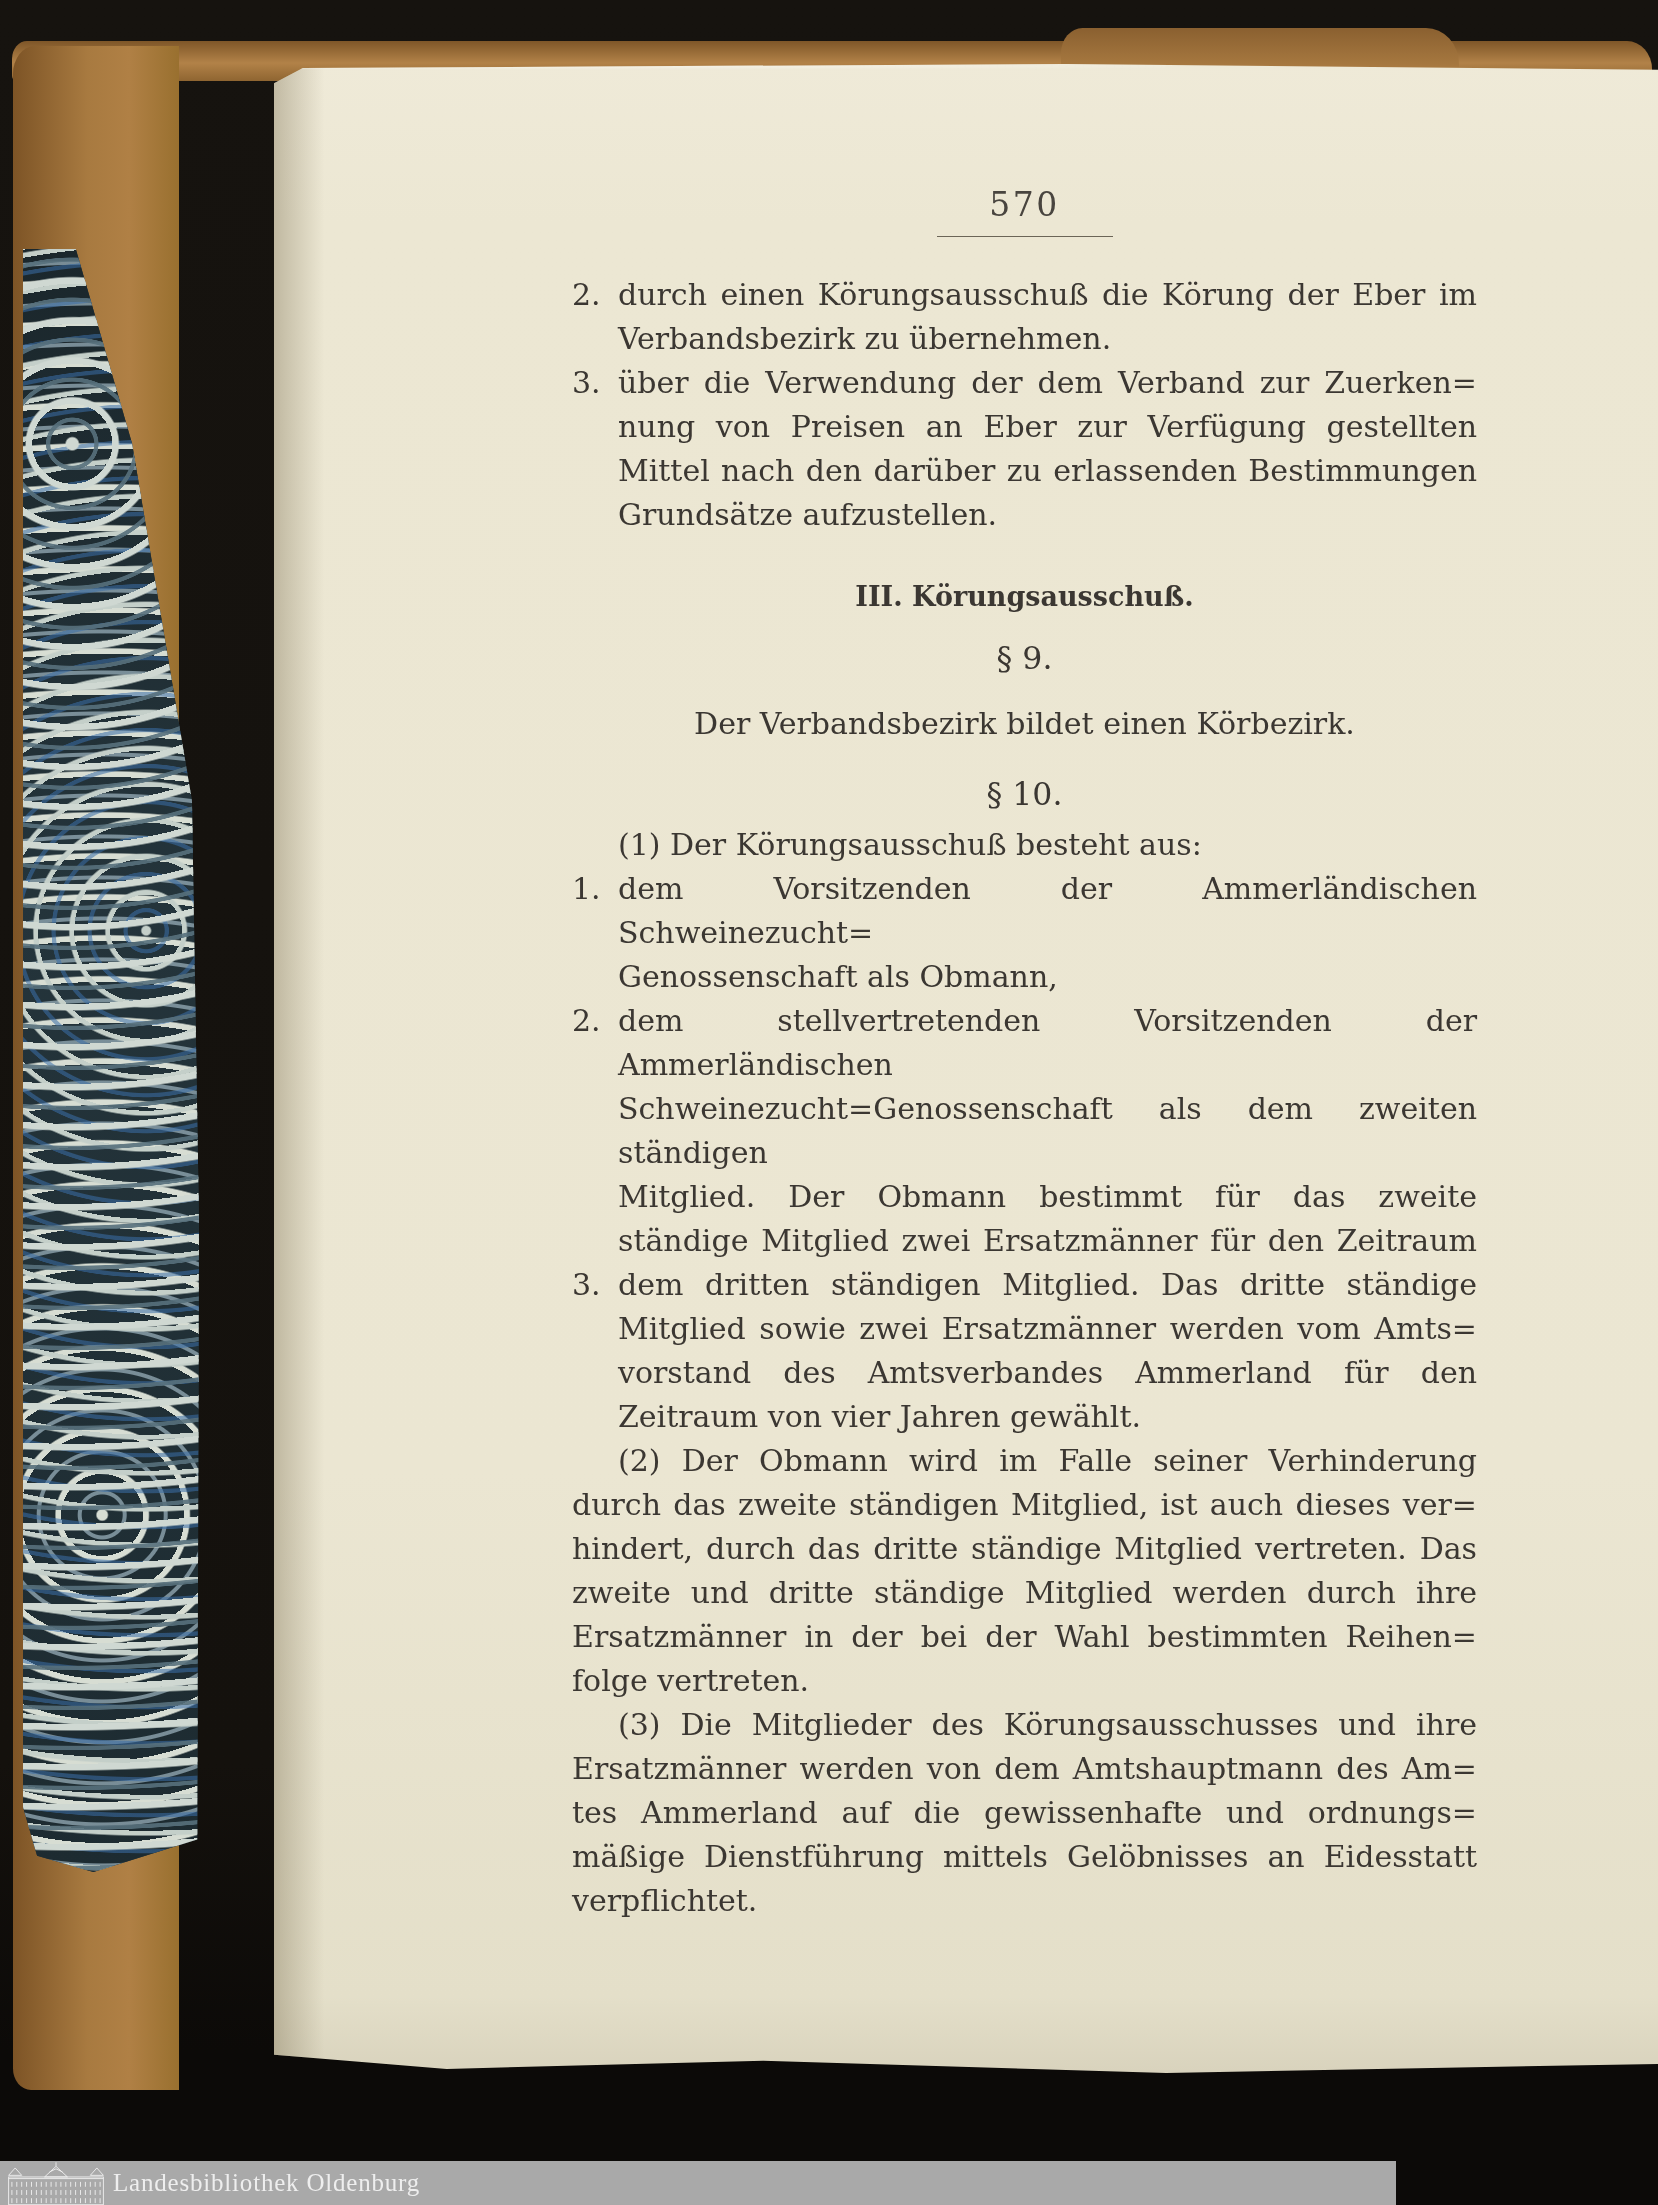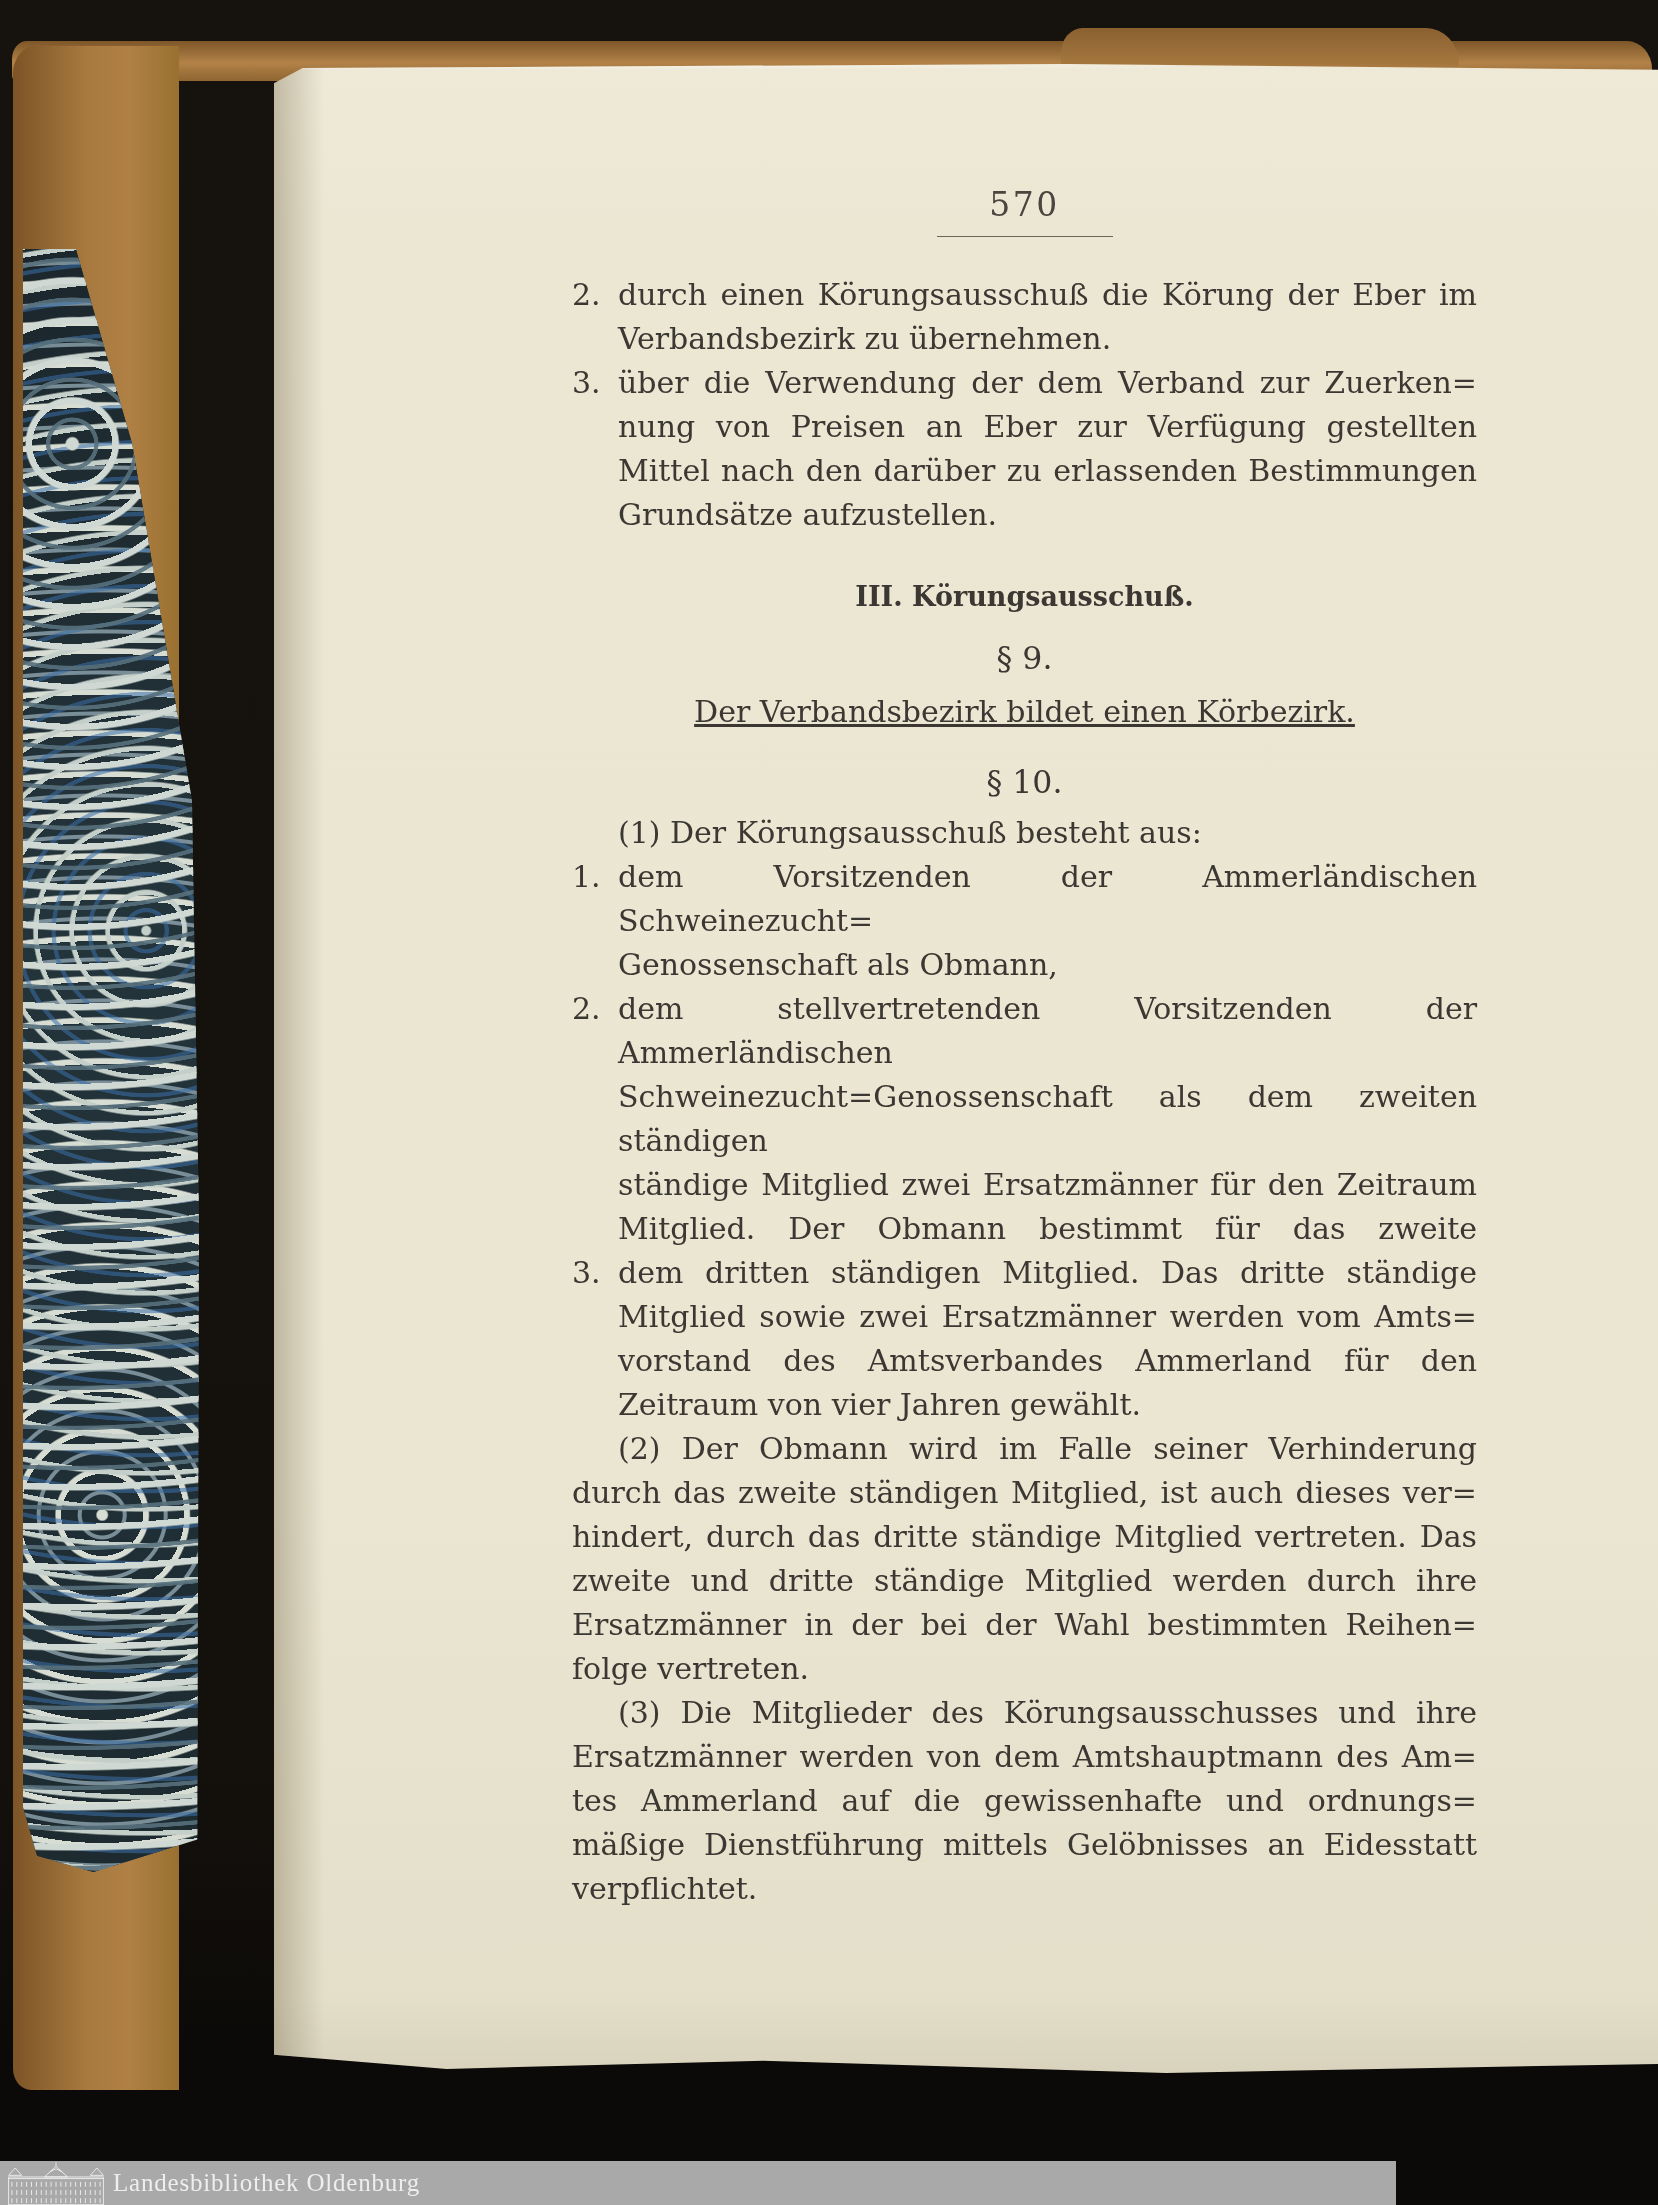--- a/index.html
+++ b/index.html
@@ -81,21 +81,21 @@
   .line{text-align:left;}
   .line.just{text-align:justify;text-align-last:justify;}
   .b-list{padding-left:46px;}
   .b-list .marker{position:absolute;left:0;top:0;}
   .b-indent .line:first-child{text-indent:46px;}
   .b-heading{text-align:center;font-weight:bold;font-size:27px;margin-top:38px;}
   .b-section{text-align:center;font-size:31.5px;}
   .b-heading + .b-section{margin-top:16.6px;}
   .b-center + .b-section{margin-top:26.5px;}
   .b-center{text-align:center;}
-  .b-section + .b-center{margin-top:10px;text-decoration:underline;}
+  .b-section + .b-center{margin-top:22px;}
   .b-section + .b-indent{margin-top:6.6px;}
   
   .footer{
     position:absolute;left:0;top:2161px;width:1396px;height:44px;
     background:var(--footer-bar,#a9a9a9);
     display:flex;align-items:center;
   }
   .footer-icon{position:absolute;left:6.6px;bottom:0;height:43px;width:98px;}
   .footer-label{
     margin-left:113px;color:var(--footer-text,#eeeeee);
@@ -137,22 +137,22 @@
           <div class="block b-indent">
             <div class="line">(1) Der Körungsausschuß besteht aus:</div>
           </div>
           <div class="block b-list">
             <div class="line just"><span class="marker">1.</span><span>dem Vorsitzenden der Ammerländischen Schweinezucht=</span></div>
             <div class="line">Genossenschaft als Obmann,</div>
           </div>
           <div class="block b-list">
             <div class="line just"><span class="marker">2.</span><span>dem stellvertretenden Vorsitzenden der Ammerländischen</span></div>
             <div class="line just">Schweinezucht=Genossenschaft als dem zweiten ständigen</div>
+            <div class="line just">Mitglied.  Der  Obmann  bestimmt  für  das  zweite</div>
             <div class="line just">ständige Mitglied zwei Ersatzmänner für den Zeitraum</div>
-            <div class="line just">Mitglied.  Der  Obmann  bestimmt  für  das  zweite</div>
           </div>
           <div class="block b-list">
             <div class="line just"><span class="marker">3.</span><span>dem dritten ständigen Mitglied.  Das dritte ständige</span></div>
             <div class="line just">Mitglied sowie zwei Ersatzmänner werden vom Amts=</div>
             <div class="line just">vorstand  des  Amtsverbandes  Ammerland  für  den</div>
             <div class="line">Zeitraum von vier Jahren gewählt.</div>
           </div>
           <div class="block b-indent">
             <div class="line just">(2) Der Obmann wird im Falle seiner Verhinderung</div>
             <div class="line just">durch das zweite ständigen Mitglied, ist auch dieses ver=</div>

